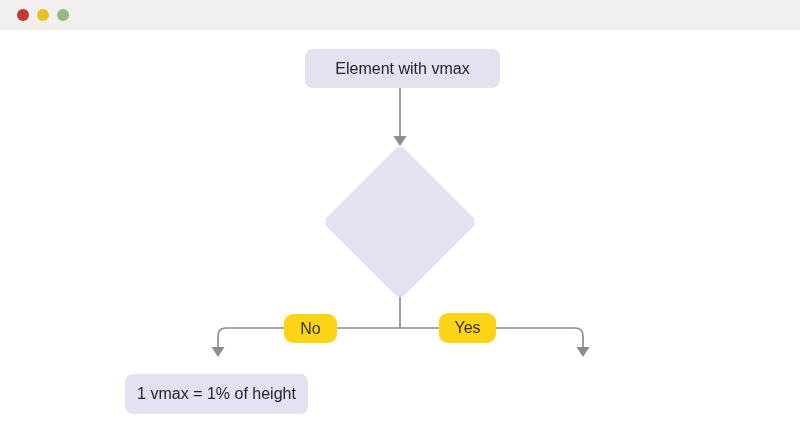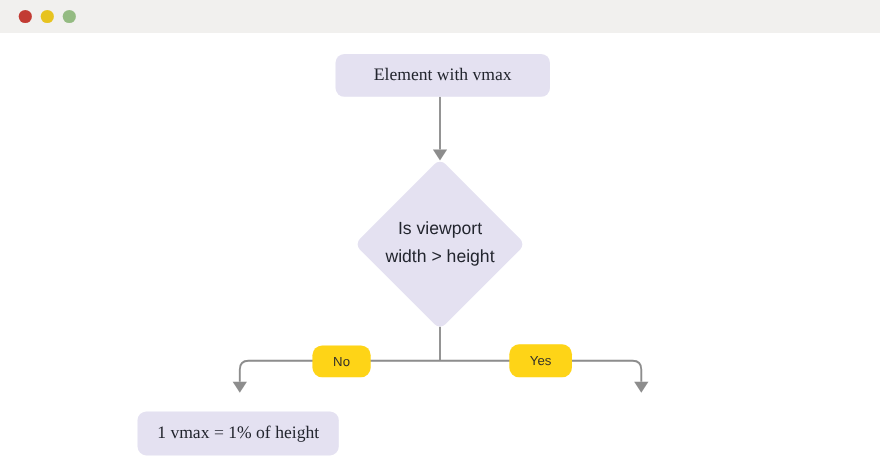--- a/index.html
+++ b/index.html
@@ -46,21 +46,20 @@
     position: absolute;
     background: #e4e1f1;
     border-radius: 8px;
     display: flex;
     align-items: center;
     justify-content: center;
     color: #22252e;
     font-size: 16px;
     text-align: center;
     z-index: 2;
-    font-family: Liberation Serif, serif;
   }
   .node-start  { left: 305px; top: 19px;  width: 195px; height: 39px; }
   .node-result-height { left: 125px; top: 344px; width: 183px; height: 40px; }
   .node-result-width  { left: 492px; top: 328px; width: 180px; height: 40px; }
 
   .diamond-shape {
     position: absolute;
     left: 345px; top: 137px;
     width: 110px; height: 110px;
     background: #e4e1f1;
@@ -84,26 +83,26 @@
   }
 
   .edge-pill {
     position: absolute;
     background: #fed417;
     border-radius: 9px;
     display: flex;
     align-items: center;
     justify-content: center;
     color: #32302a;
-    font-size: 12px;
+    font-size: 16px;
     font-weight: 500;
     z-index: 3;
   }
   .pill-no  { left: 284px; top: 284px; width: 53px; height: 29px; }
-  .pill-yes { left: 463px; top: 283px; width: 57px; height: 30px; }
+  .pill-yes { left: 439px; top: 283px; width: 57px; height: 30px; }
 </style>
 </head>
 <body>
 
 <div class="window">
 
   <div class="titlebar">
     <span class="dot dot-red"></span>
     <span class="dot dot-yellow"></span>
     <span class="dot dot-green"></span>
@@ -121,22 +120,20 @@
       <path d="M400 298 H226 Q218 298 218 306 V317" stroke="#8d8d8d" stroke-width="1.7" fill="none"></path>
       <polygon points="211.5,317 224.5,317 218,327" fill="#8d8d8d"></polygon>
 
       <path d="M400 298 H575 Q583 298 583 306 V317" stroke="#8d8d8d" stroke-width="1.7" fill="none"></path>
       <polygon points="576.5,317 589.5,317 583,327" fill="#8d8d8d"></polygon>
     </svg>
 
     <div class="node node-start">Element with vmax</div>
 
     <div class="diamond-shape"></div>
-    <div class="diamond-label">Is viewport
-width &gt; height</div>
 
     <div class="edge-pill pill-no">No</div>
 
     <div class="edge-pill pill-yes">Yes</div>
 
     <div class="node node-result-height">1 vmax = 1% of height</div>
 
 
   </div>
 </div>

